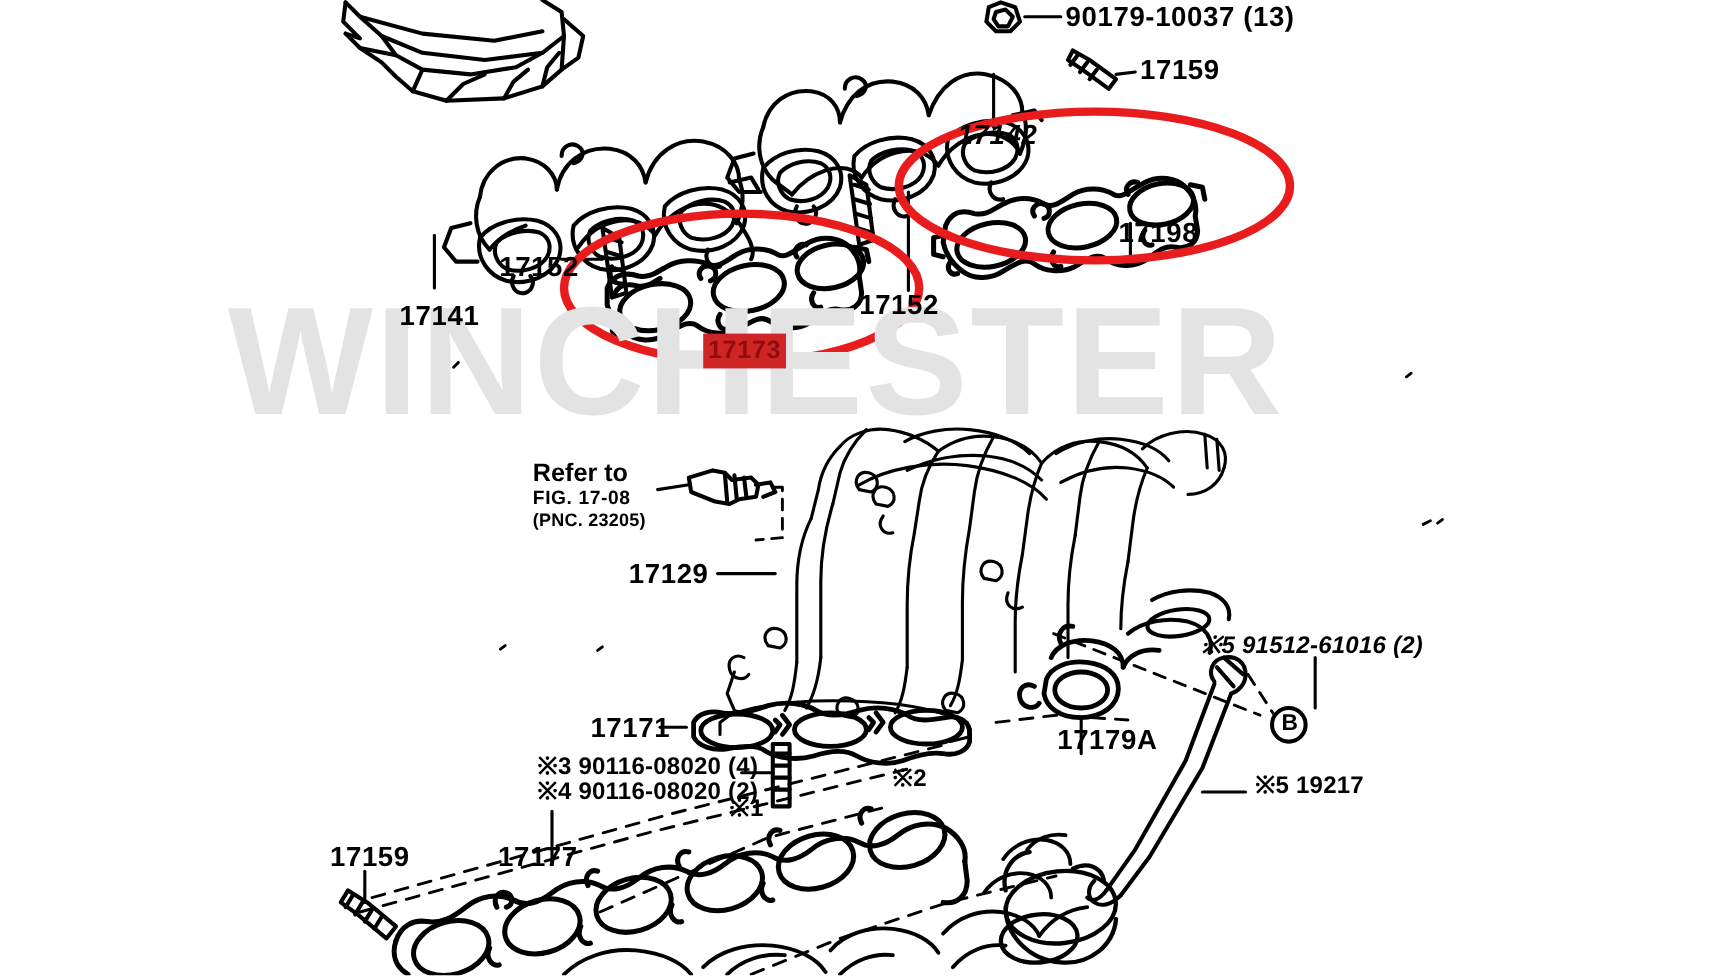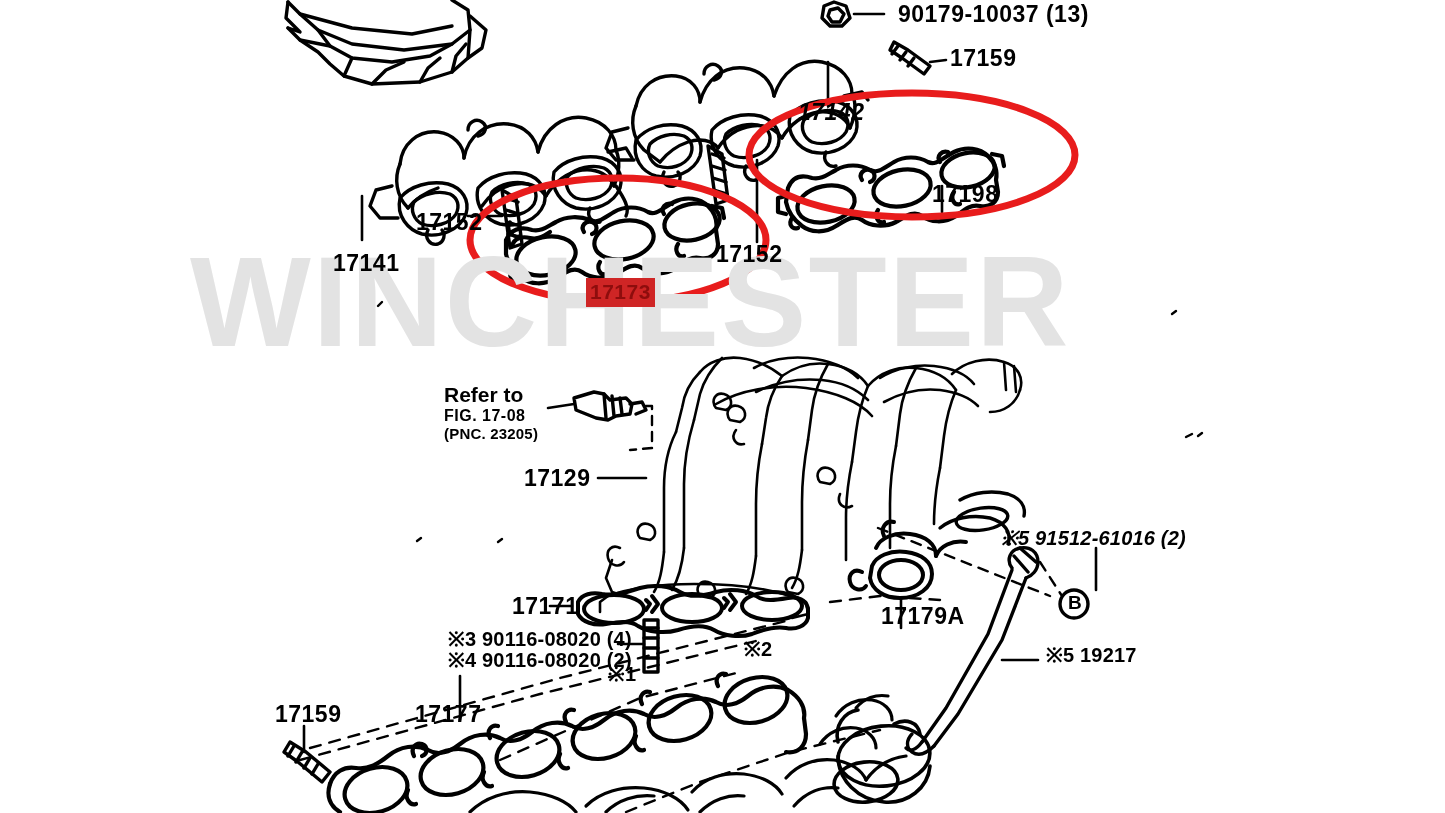--- a/index.html
+++ b/index.html
@@ -407,21 +407,21 @@
 
       <path d="M378 306 L382 302" stroke-width="2.4"></path>
       <path d="M1186 437 L1192 434 M1198 436 L1202 433" stroke-width="2.4"></path>
       <path d="M1172 314 L1176 311" stroke-width="2.4"></path>
       <path d="M417 541 L421 538" stroke-width="2.4"></path>
       <path d="M498 542 L502 539" stroke-width="2.4"></path>
       <path d="M930 952 L934 949" stroke-width="2.4"></path>
     </g>
   </svg>
 
-  <div class="lbl num" style="left:888px; top:2px;margin-left:10px;">90179-10037 (13)</div>
+  <div class="lbl num" style="left:888px; top:2px;">90179-10037 (13)</div>
 
   <div class="lbl num" style="left:950px; top:46px;">17159</div>
 
   <div class="lbl num" style="left:798px; top:100px;font-style:italic;">17142</div>
 
   <div class="lbl num" style="left:932px; top:182px;">17198</div>
 
   <div class="lbl num" style="left:333px; top:251px;">17141</div>
 
   <div class="lbl num" style="left:416px; top:210px;">17152</div>
@@ -431,21 +431,21 @@
   <div class="hl-label" style="left:586px; top:278px;">17173</div>
 
   <div class="refer-block" style="left:444px; top:383px;">
     <div class="refer-l1">Refer to</div>
     <div class="refer-l2">FIG. 17-08</div>
     <div class="refer-l3">(PNC. 23205)</div>
   </div>
 
   <div class="lbl num" style="left:524px; top:466px;">17129</div>
 
-  <div class="lbl num" style="left:492px; top:594px;margin-left:20px;">17171</div>
+  <div class="lbl num" style="left:492px; top:594px;">17171</div>
 
   <div class="lbl star" style="left:448px; top:629px;">※3 90116-08020 (4)</div>
 
   <div class="lbl star" style="left:448px; top:650px;">※4 90116-08020 (2)</div>
 
   <div class="lbl star" style="left:608px; top:664px;">※1</div>
 
   <div class="lbl star" style="left:744px; top:639px;">※2</div>
 
   <div class="lbl num" style="left:881px; top:604px;">17179A</div>

